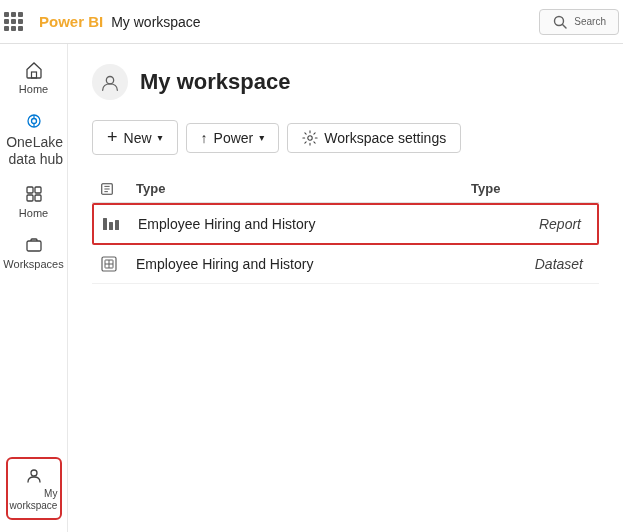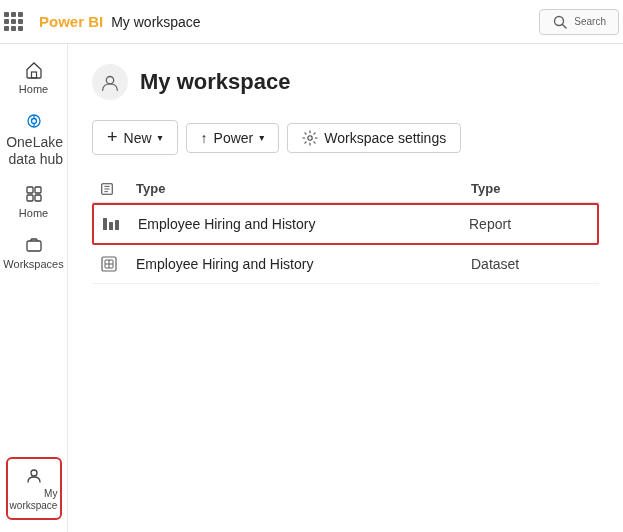--- a/index.html
+++ b/index.html
@@ -71,21 +71,21 @@
     .table-row {
       display: grid; grid-template-columns: 36px 1fr 120px;
       padding: 10px 8px; border-bottom: 1px solid #f0f0f0;
       align-items: center; cursor: pointer;
     }
     .table-row.highlighted {
       border: 2px solid #d32f2f; border-radius: 2px; background: #fff;
     }
     .row-icon { display: flex; align-items: center; justify-content: flex-start; }
     .row-name { color: #242424; font-size: 14px; }
-    .row-type { color: #424242; font-size: 14px; padding-right: 8px; }
+    .row-type { color: #424242; font-size: 14px; text-align: right; padding-right: 8px; font-style: italic; }
     .col-icon-header { display: flex; align-items: center; }
   </style>
 </head>
 <body>
 
 <div class="topbar">
   <div class="topbar-grid-icon">
     <span></span>
       <span></span>
       <span></span>

